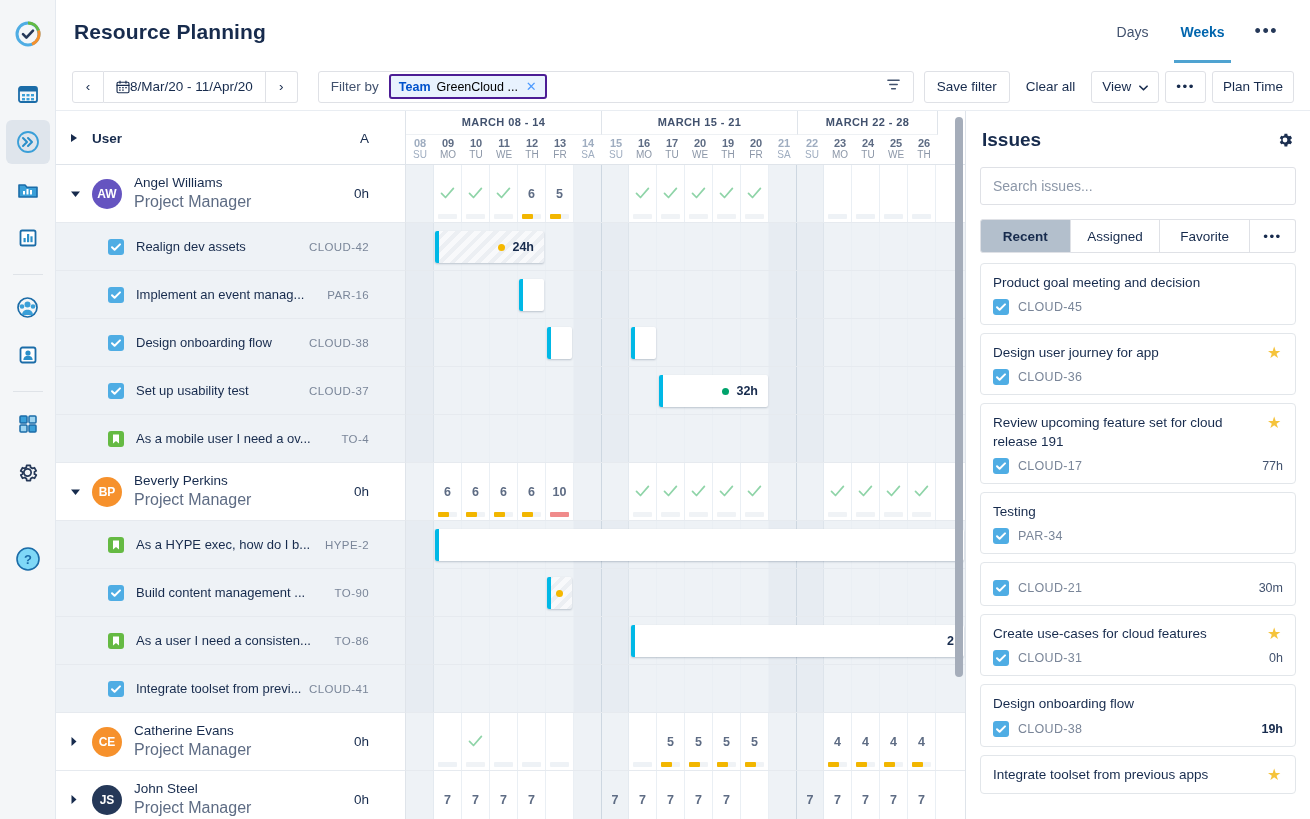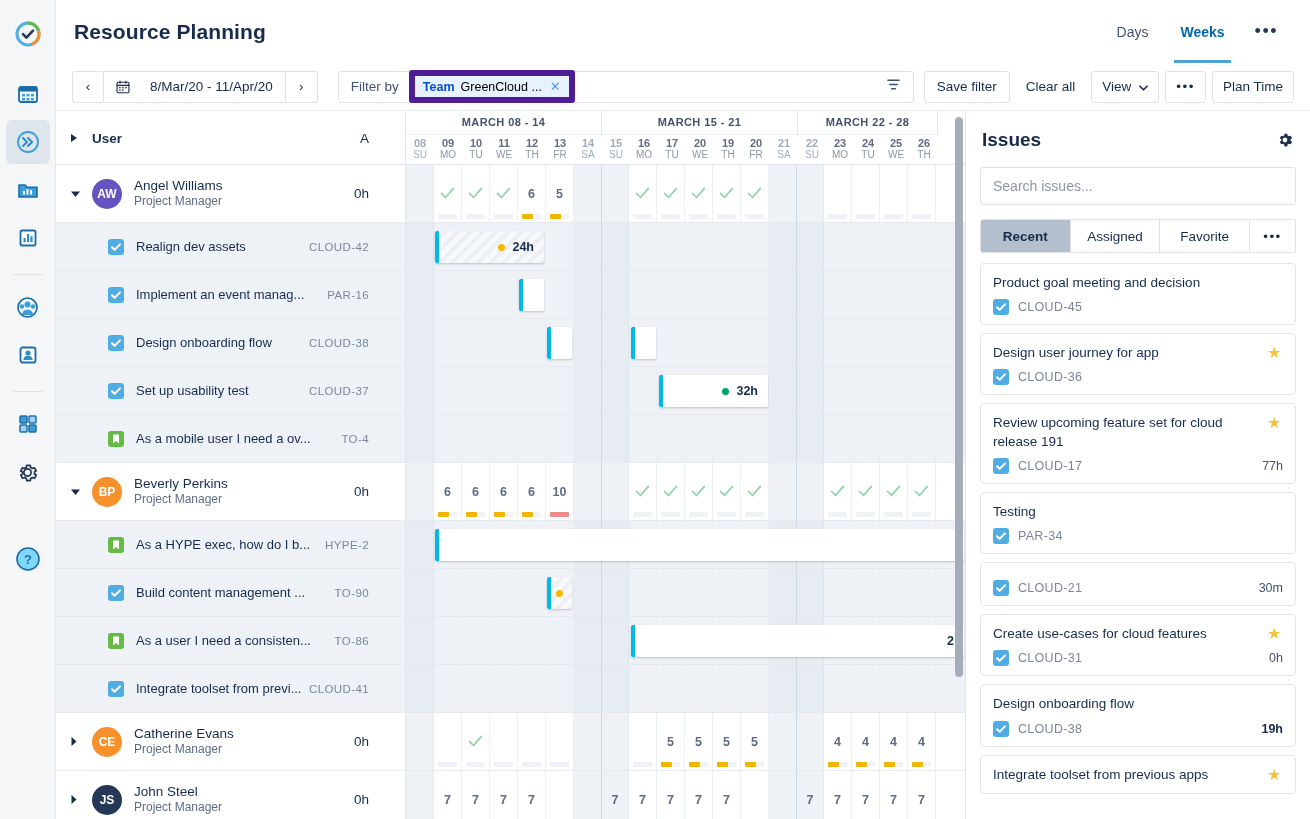--- a/index.html
+++ b/index.html
@@ -65,30 +65,30 @@
   .btngrp { display: flex; align-items: stretch; height: 32px; }
   .tbtn {
     height: 32px; border: 1px solid #dfe1e6; background: #fff;
     display: flex; align-items: center; justify-content: center;
     font-size: 13.5px; color: #172b4d; cursor: pointer; padding: 0 10px;
   }
   .tbtn.sq { width: 32px; padding: 0; }
   .btngrp .tbtn + .tbtn { border-left: none; }
   .btngrp .tbtn:first-child { border-radius: 3px 0 0 3px; }
   .btngrp .tbtn:last-child { border-radius: 0 3px 3px 0; }
-  .daterange { padding: 0 12px; gap: 20px; }
+  .daterange { padding: 0 12px; gap: 0; }
   .filterbox {
     flex: 1; height: 32px; margin-left: 20px; border: 1px solid #dfe1e6;
     border-radius: 3px; display: flex; align-items: center; padding: 0 4px 0 12px;
     background: #fff; min-width: 0;
   }
   .filterlabel { font-size: 13.5px; color: #42526e; margin-right: 10px; }
   .chip {
     display: flex; align-items: center; gap: 6px;
-    border: 6px solid #4c1d95; border-radius: 3px;
+    border: 2px solid #4c1d95; border-radius: 3px;
     background: #e8f2fe; padding: 3px 6px 3px 8px; font-size: 12.5px;
   }
   .chip b { color: #0052cc; }
   .chip span.val { color: #000000; }
   .chip .x { color: #4c9aff; cursor: pointer; font-size: 13px; padding: 0 2px; }
   .filter-ico { margin-left: auto; color: #42526e; padding: 0 8px; cursor: pointer; }
   .tb-plain {
     height: 32px; display: flex; align-items: center; padding: 0 12px;
     font-size: 13.5px; color: #172b4d; cursor: pointer; border-radius: 3px;
   }
@@ -141,21 +141,21 @@
   .row.userrow .ucell { height: 58px; }
   .row.taskrow .ucell { height: 48px; }
 
   .avatar {
     width: 30px; height: 30px; border-radius: 50%;
     display: flex; align-items: center; justify-content: center;
     color: #fff; font-size: 12px; font-weight: bold; flex: 0 0 30px;
   }
   .uinfo { margin-left: 12px; line-height: 1.25; }
   .uname { font-size: 13.5px; color: #172b4d; }
-  .urole { font-size: 12px; color: #5e6c84; }
+  .urole { font-size: 16px; color: #5e6c84; }
   .uhours { margin-left: auto; font-size: 13.5px; color: #172b4d; padding-right: 22px; }
 
   .tk-icon { width: 16px; height: 16px; flex: 0 0 16px; border-radius: 3px; margin-left: 38px; position: relative; }
   .tk-icon.task { background: #4fade4; }
   .tk-icon.story { background: #65ba43; }
   .tname { font-size: 13px; color: #172b4d; margin-left: 12px; white-space: nowrap; overflow: hidden; text-overflow: ellipsis; max-width: 175px; }
   .tkey { margin-left: auto; font-size: 11.5px; color: #7a8699; letter-spacing: .4px; padding-right: 22px; }
 
   
   .tcell { flex: 1; display: flex; position: relative; min-width: 0;

